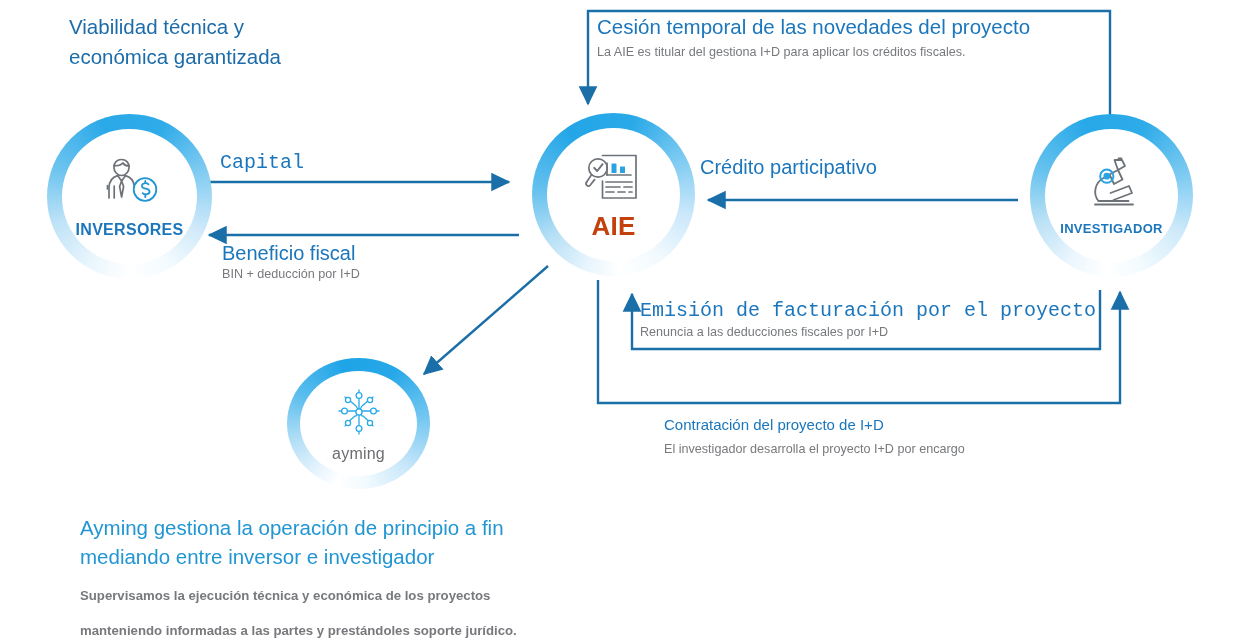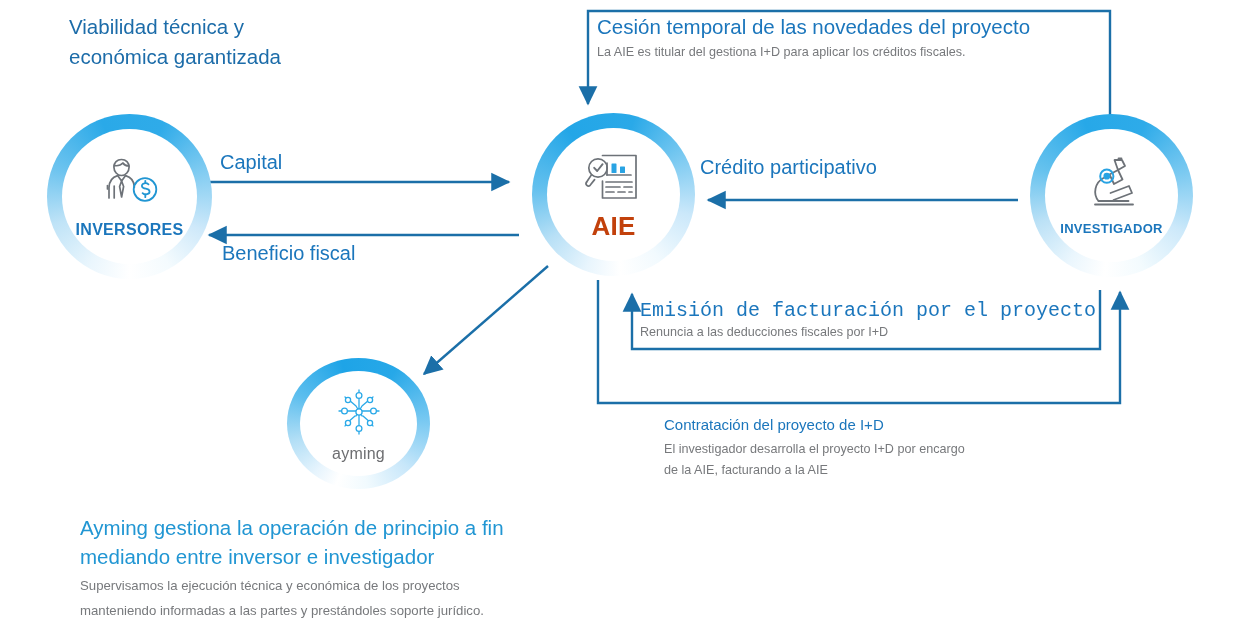--- a/index.html
+++ b/index.html
@@ -157,38 +157,38 @@
   .c-light{color:#2196d3;}
 
   #txt-viabilidad{left:69px;top:12px;width:398px;}
   #txt-viabilidad .t-head{font-size:20.5px;line-height:30px;}
 
   #txt-cesion{left:597px;top:14px;width:500px;}
   #txt-cesion .t-head{font-size:20.5px;line-height:26px;}
   #txt-cesion .t-sub{margin-top:4px;}
 
   #txt-capital{left:220px;top:150px;width:295px;}
-  #txt-capital .t-head{font-size:20px;}
+  #txt-capital .t-head{font-size:20px;font-family:Liberation Mono, monospace;}
 
   #txt-credito{left:700px;top:155px;width:320px;}
   #txt-credito .t-head{font-size:20px;}
 
   #txt-beneficio{left:222px;top:240px;width:290px;}
   #txt-beneficio .t-head{font-size:20px;line-height:26px;}
 
   #txt-emision{left:640px;top:298px;width:440px;}
   #txt-emision .t-head{font-size:20px;line-height:26px;font-family:Liberation Mono, monospace;}
 
   #txt-contratacion{left:664px;top:411px;width:416px;}
   #txt-contratacion .t-head{font-size:15px;line-height:27px;}
   #txt-contratacion .t-sub{margin-top:2px;line-height:19px;}
 
   #txt-ayming{left:80px;top:513px;width:560px;}
   #txt-ayming .t-head{font-size:20.5px;line-height:29px;}
-  #txt-ayming .t-sub{margin-top:4px;font-size:13.2px;line-height:21px;}
+  #txt-ayming .t-sub{margin-top:14px;font-size:13.2px;line-height:21px;font-weight:bold;}
 </style>
 </head>
 <body>
 
 <div id="stage">
 
   <svg id="wires" viewBox="0 0 1243 640" width="1243" height="640">
     <defs>
       <marker id="ah" markerWidth="9" markerHeight="9" refX="7.4" refY="4.5" orient="auto" markerUnits="strokeWidth">
         <path d="M0,0.6 L8,4.5 L0,8.4 Z" fill="#1b6fa8"></path>
@@ -353,31 +353,31 @@
   <div class="tblock t-center" id="txt-capital">
     <div class="t-head c-mid">Capital</div>
   </div>
 
   <div class="tblock t-center" id="txt-credito">
     <div class="t-head c-mid">Crédito participativo</div>
   </div>
 
   <div class="tblock t-center" id="txt-beneficio">
     <div class="t-head c-mid">Beneficio fiscal</div>
+    <div class="t-sub">BIN + deducción por I+D</div>
   </div>
 
   <div class="tblock t-center" id="txt-emision">
     <div class="t-head c-mid">Emisión de facturación por el proyecto</div>
     <div class="t-sub">Renuncia a las deducciones fiscales por I+D</div>
   </div>
 
   <div class="tblock t-center" id="txt-contratacion">
     <div class="t-head c-mid">Contratación del proyecto de I+D</div>
     <div class="t-sub">El investigador desarrolla el proyecto I+D por encargo</div>
-    <div class="t-sub">de la AIE, facturando a la AIE</div>
   </div>
 
   <div class="tblock t-center" id="txt-ayming">
     <div class="t-head c-light">Ayming gestiona la operación de principio a fin</div>
     <div class="t-head c-light">mediando entre inversor e investigador</div>
     <div class="t-sub">Supervisamos la ejecución técnica y económica de los proyectos</div>
     <div class="t-sub">manteniendo informadas a las partes y prestándoles soporte jurídico.</div>
   </div>
 
 </div>

